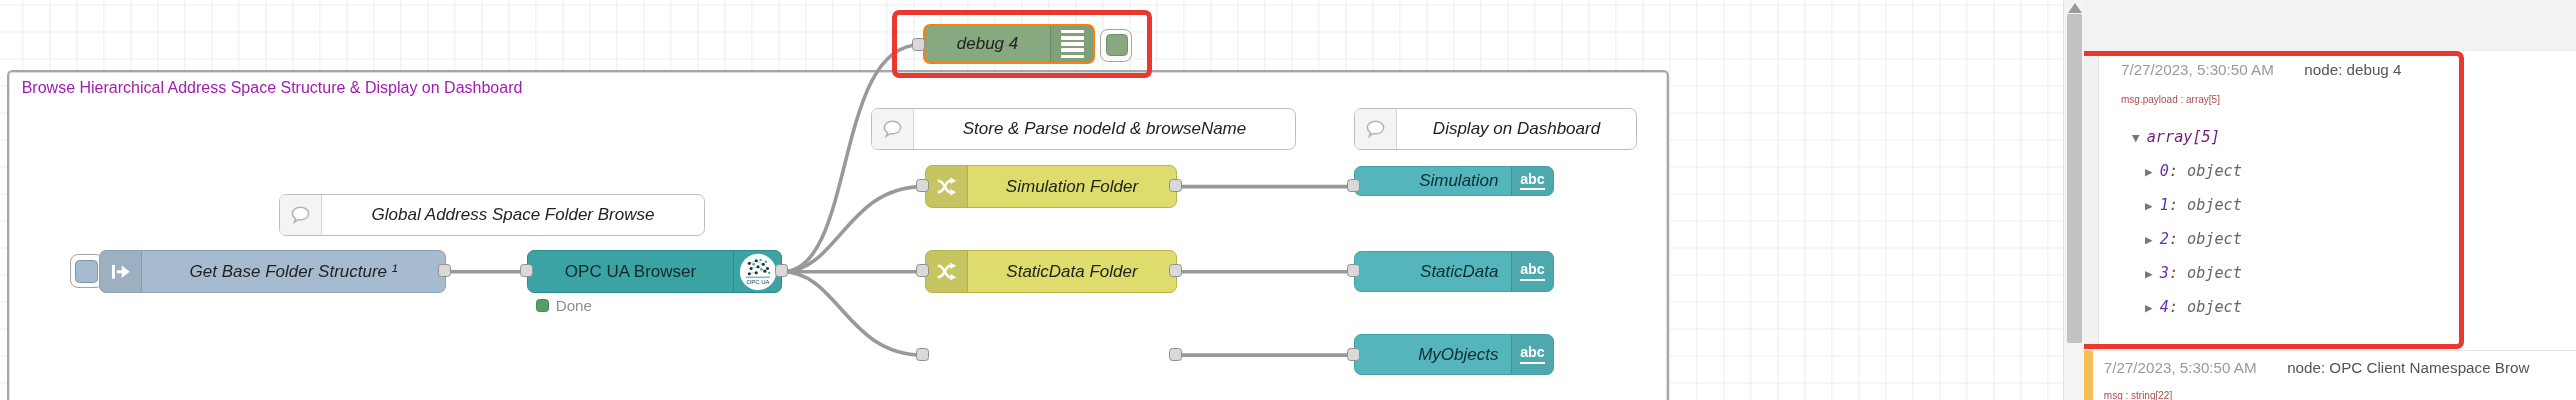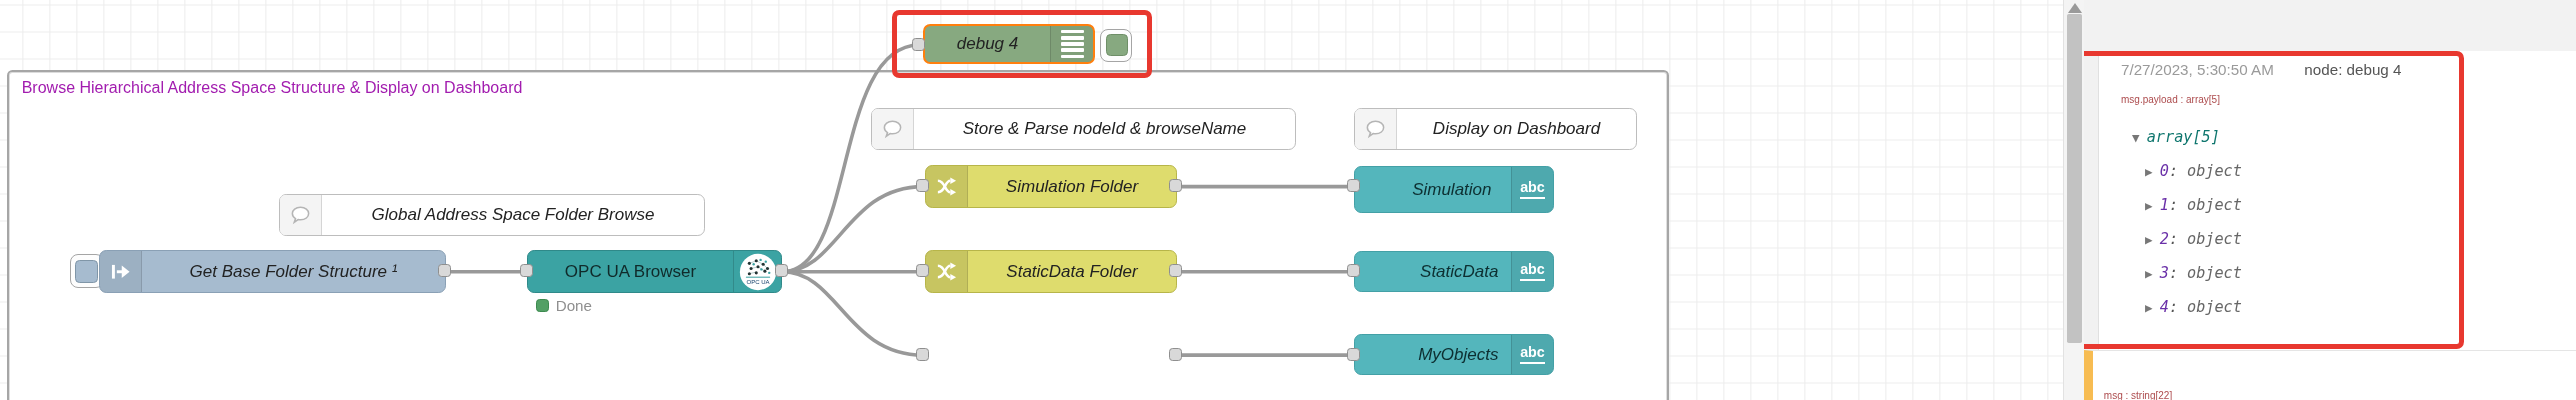--- a/index.html
+++ b/index.html
@@ -82,21 +82,21 @@
   .msg2 .meta{left:10.8px;}
   .ts{color:#9a9a9a;}
   .nodename{color:#555;margin-left:30.5px;}
   .prop{position:absolute;left:23px;font-size:10px;color:#ad4c4e;white-space:nowrap;}
   .msg2 .prop{left:10.8px;}
   .trow{position:absolute;font-family:"DejaVu Sans Mono",monospace;font-size:15.2px;font-style:italic;
         color:#555;white-space:nowrap;}
   .tri{font-style:normal;color:#777;font-size:12.5px;margin-right:7.2px;}
   .idx{color:#6a30a8;}
   .typ{color:#666;margin-left:9px;text-align:center;}
-  .troot{color:#0f766e;}
+  .troot{color:#701a75;}
 </style>
 </head>
 <body>
 
 <div class="stage">
 
   <div class="canvas">
 
     <div class="group-box">
       <div class="group-label">Browse Hierarchical Address Space Structure &amp; Display on Dashboard</div>
@@ -241,21 +241,21 @@
         </svg>
       </span>
       <span class="lbl">StaticData Folder</span>
     </div>
     <div class="port" style="left:916px;top:264px;"></div>
     <div class="port" style="left:1169px;top:264px;"></div>
 
     <div class="port" style="left:916px;top:348px;"></div>
     <div class="port" style="left:1169px;top:348px;"></div>
 
-    <div class="nd disp" style="left:1354px;top:166px;width:200px;height:47px;gap:7px;">
+    <div class="nd disp" style="left:1354px;top:166px;width:200px;height:30px;">
       <span class="lbl">Simulation</span>
       <span class="isect">
         <span class="abc">abc</span>
       </span>
     </div>
     <div class="port" style="left:1347px;top:179px;"></div>
 
     <div class="nd disp" style="left:1354px;top:251px;width:200px;height:41px;">
       <span class="lbl">StaticData</span>
       <span class="isect">
@@ -303,20 +303,23 @@
       </div>
       <div class="trow" style="left:47px;top:213px;">
         <span class="tri">▶</span><span class="idx">3</span><span>:</span><span class="typ">object</span>
       </div>
       <div class="trow" style="left:47px;top:247px;">
         <span class="tri">▶</span><span class="idx">4</span><span>:</span><span class="typ">object</span>
       </div>
     </div>
 
     <div class="msg msg2">
+      <div class="meta" style="top:8px;">
+        <span class="ts">7/27/2023, 5:30:50 AM</span><span class="nodename">node: OPC Client Namespace Brow</span>
+      </div>
       <div class="prop" style="top:39px;">msg : string[22]</div>
     </div>
 
     <div class="annot" style="left:-7.2px;top:51px;width:387px;height:298px;"></div>
   </div>
 
 </div>
 
 
 </body></html>

